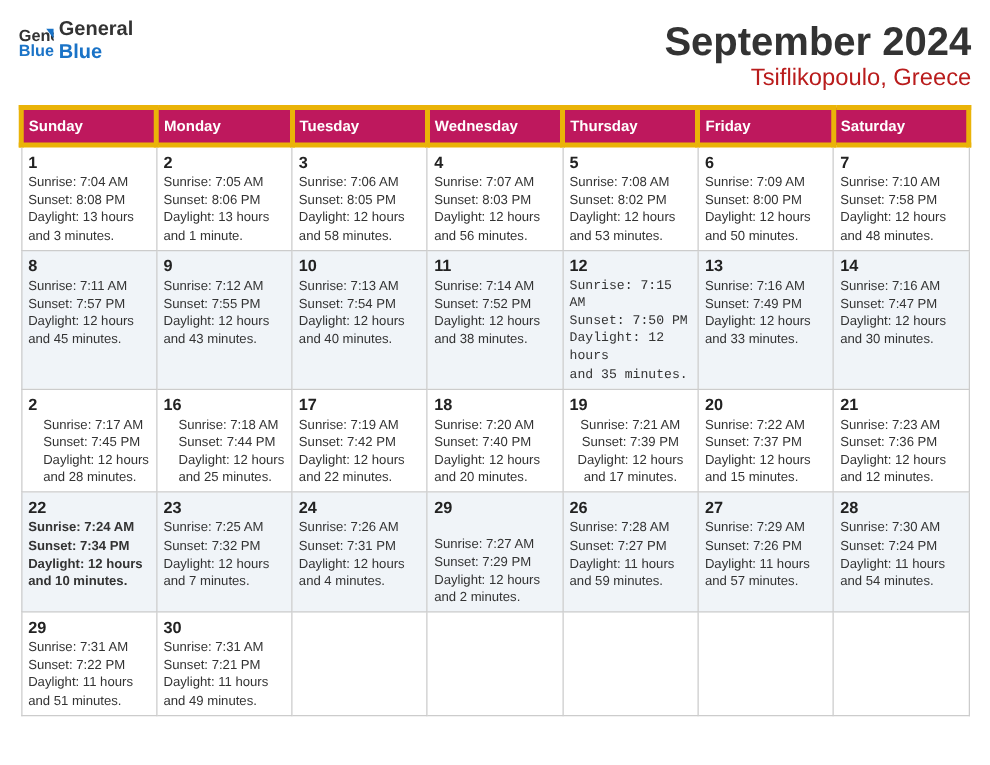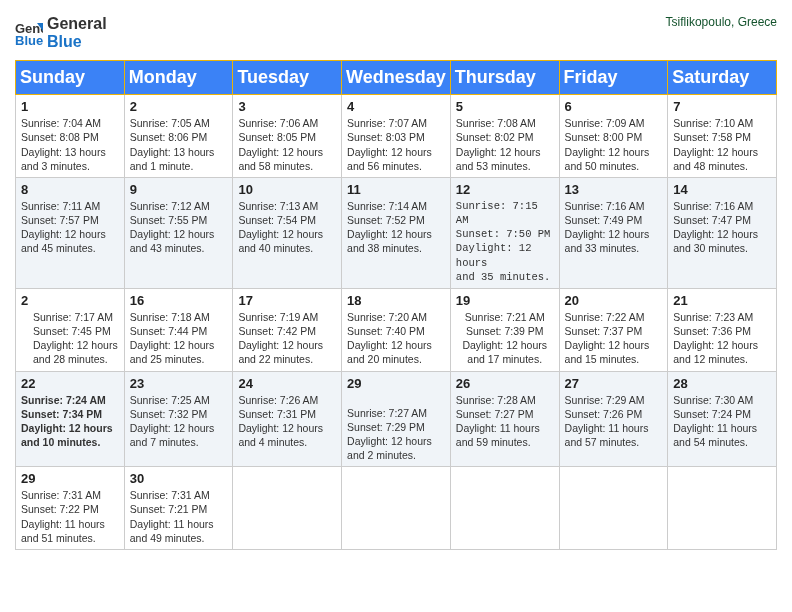--- a/index.html
+++ b/index.html
@@ -27,36 +27,36 @@
     }
     .title-block {
       text-align: right;
     }
     .month-title {
       font-size: 32px;
       font-weight: bold;
       color: #333;
     }
     .location {
-      font-size: 12px;
-      color: #14532d;
+      font-size: 19px;
+      color: #b91c1c;
     }
     table {
       width: 100%;
       border-collapse: collapse;
       font-size: 11px;
     }
     thead tr th {
-      background-color: #3b82f6;
+      background-color: #be185d;
       color: #fff;
       padding: 6px 4px;
       text-align: left;
-      font-size: 18px;
+      font-size: 12px;
       font-weight: bold;
-      border: 1px solid #eab308;
+      border: 4px solid #eab308;
     }
     tbody tr td {
       border: 1px solid #ccc;
       vertical-align: top;
       padding: 4px 5px;
       width: 14.28%;
       min-height: 70px;
     }
     tbody tr:nth-child(even) td {
       background-color: #f0f4f8;
@@ -89,20 +89,21 @@
       <text x="0" y="14" font-size="13" font-weight="bold" fill="#333">General</text>
       <text x="0" y="26" font-size="13" font-weight="bold" fill="#1a73c7">Blue</text>
       <polygon points="22,4 28,4 28,12" fill="#1a73c7"></polygon>
     </svg>
     <div>
       <div style="font-size:16px;font-weight:bold;color:#333;line-height:1.1;">General</div>
       <div style="font-size:16px;font-weight:bold;color:#1a73c7;line-height:1.1;">Blue</div>
     </div>
   </div>
   <div class="title-block">
+    <div class="month-title">September 2024</div>
     <div class="location">Tsiflikopoulo, Greece</div>
   </div>
 </div>
 
 <table>
   <thead>
     <tr>
     <th>Sunday</th>
         <th>Monday</th>
         <th>Tuesday</th>
@@ -218,21 +219,21 @@
       <tr>
         <td>
           <span class="day-num">2</span>
           <div class="day-info" style="white-space: pre-line; margin-left: 12px;">Sunrise: 7:17 AM
 Sunset: 7:45 PM
 Daylight: 12 hours
 and 28 minutes.</div>
         </td>
         <td>
           <span class="day-num">16</span>
-          <div class="day-info" style="white-space: pre-line;">Sunrise: 7:18 AM
+          <div class="day-info" style="white-space: pre-line; margin-left: 12px;">Sunrise: 7:18 AM
 Sunset: 7:44 PM
 Daylight: 12 hours
 and 25 minutes.</div>
         </td>
         <td>
           <span class="day-num">17</span>
           <div class="day-info" style="white-space: pre-line;">Sunrise: 7:19 AM
 Sunset: 7:42 PM
 Daylight: 12 hours
 and 22 minutes.</div>

